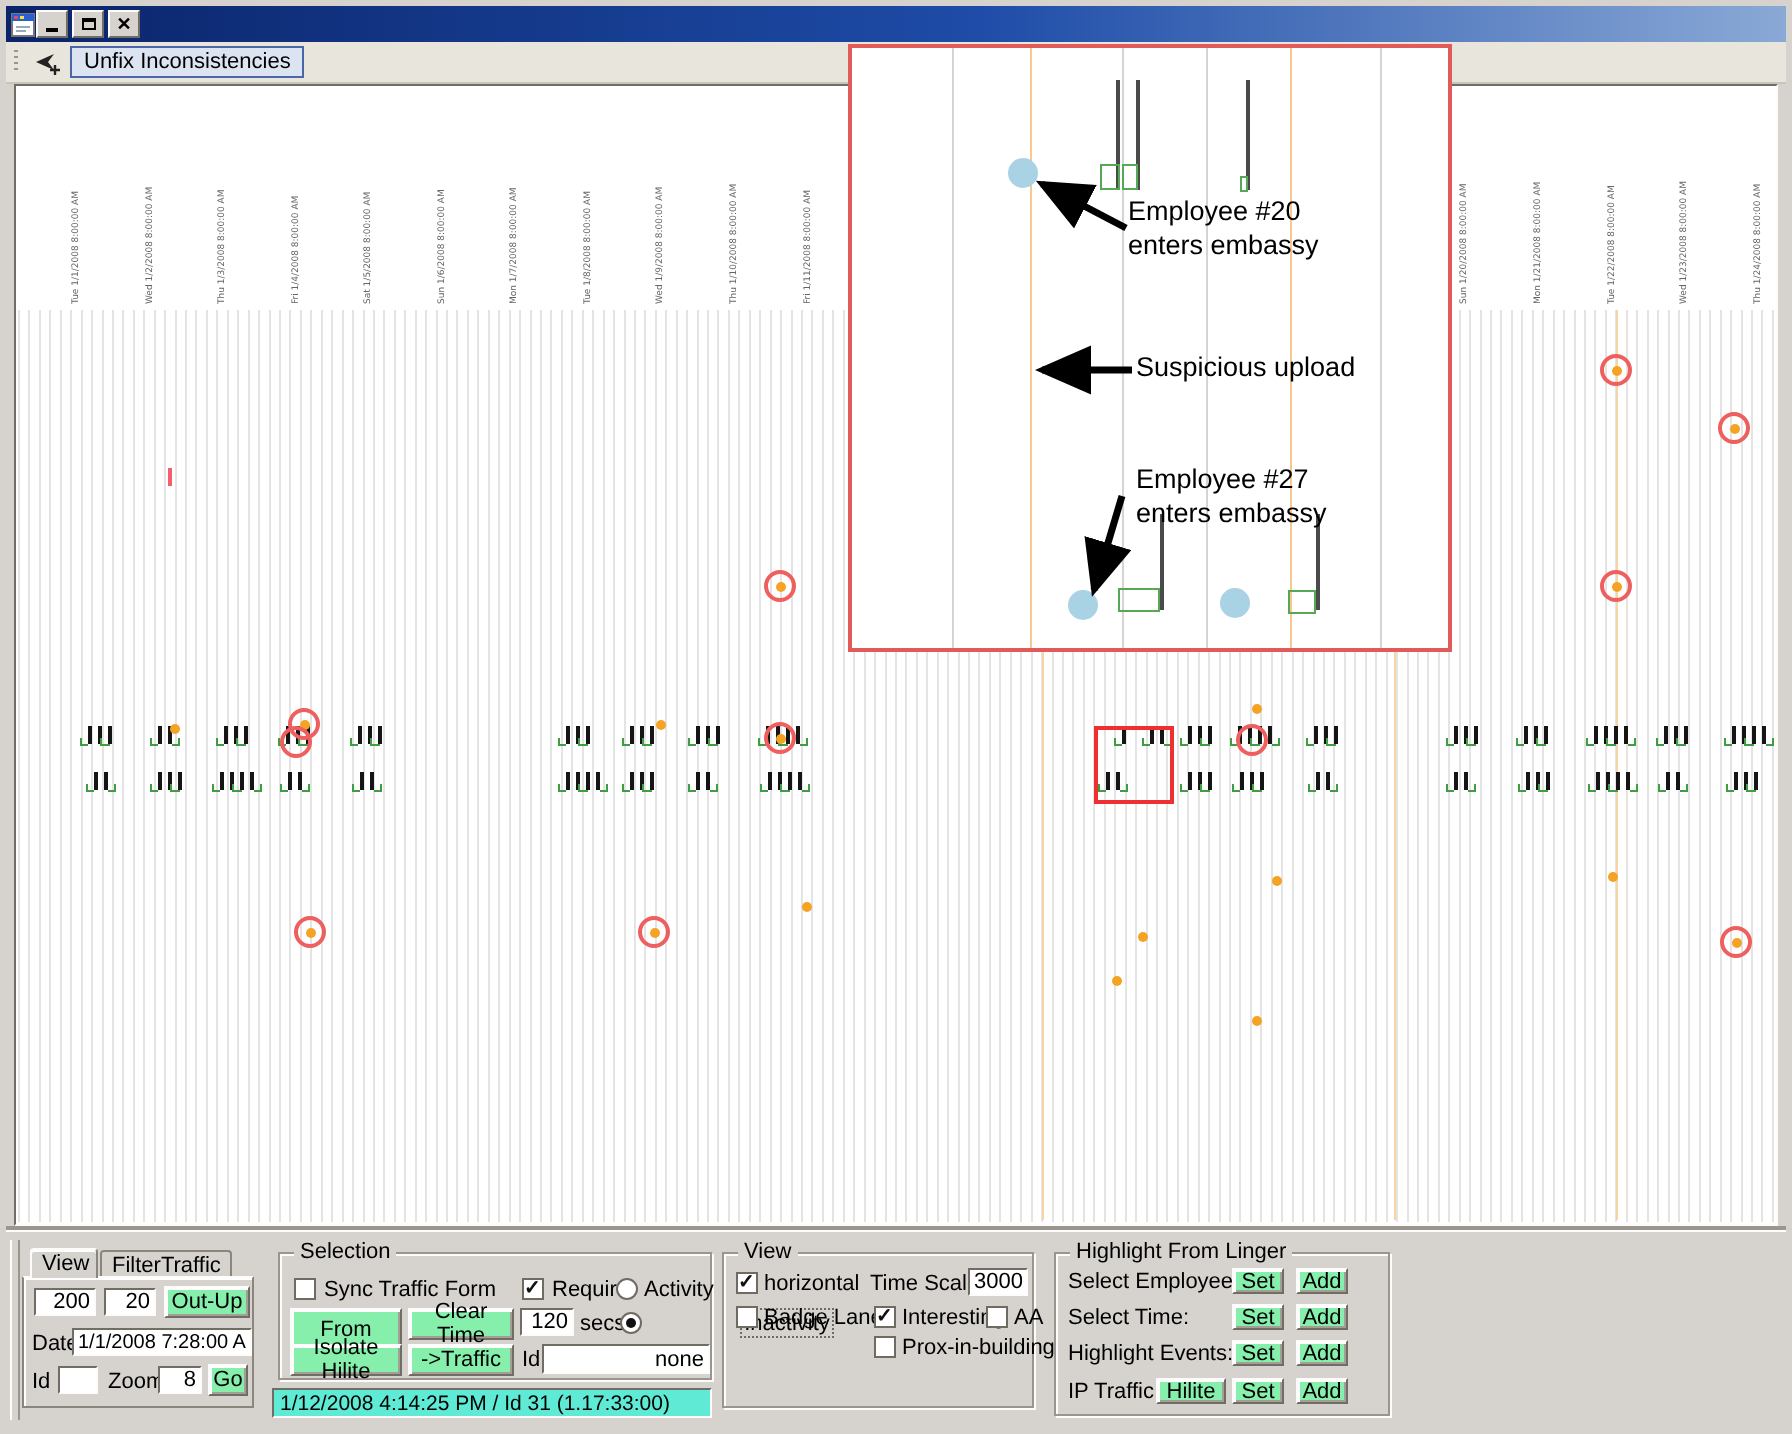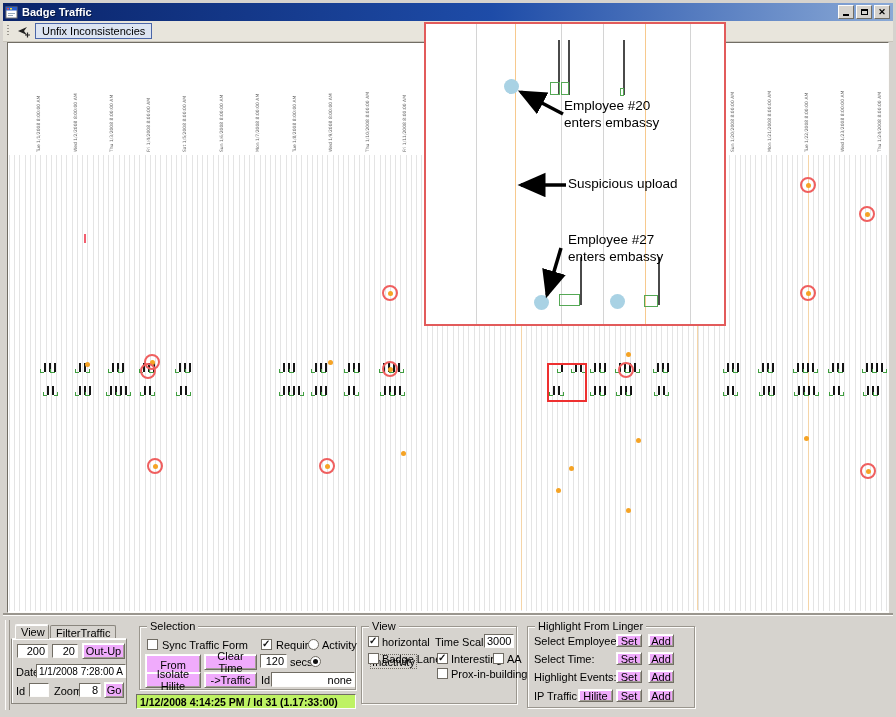--- a/index.html
+++ b/index.html
@@ -57,53 +57,52 @@
     border-left:1px solid #fdfcfa;border-right:1px solid #9a968e;}
   .lbl{position:absolute;white-space:nowrap;font-size:11px;}
   .tab{position:absolute;background:#d6d3ce;border:1px solid #8a867e;border-bottom:none;
     border-radius:2px 2px 0 0;font-size:11px;padding:1px 5px 0 5px;box-sizing:border-box;}
   .tab.active{z-index:2;border-top-color:#fdfcfa;border-left-color:#fdfcfa;box-shadow:inset 0 1px 0 #fff;}
   .tabbody{position:absolute;border:1px solid #8a867e;border-top-color:#fdfcfa;
     box-shadow:inset 1px 1px 0 #fff;box-sizing:border-box;}
   .grp{position:absolute;border:1px solid #9a968e;box-shadow:inset 1px 1px 0 #fdfcfa,1px 1px 0 #fdfcfa;
     box-sizing:border-box;}
   .gtitle{position:absolute;top:-7px;left:7px;background:#d6d3ce;padding:0 3px;font-size:11px;white-space:nowrap;}
-  .b3{position:absolute;background:#f0abfc;border:1px solid #716d64;border-top-color:#fdfcfa;
+  .b3{position:absolute;background:#86efac;border:1px solid #716d64;border-top-color:#fdfcfa;
     border-left-color:#fdfcfa;box-shadow:inset 1px 1px 0 #fff,inset -1px -1px 0 #a39f96;
     font-family:inherit;font-size:11px;text-align:center;padding:0;display:flex;
     align-items:center;justify-content:center;box-sizing:border-box;cursor:default;}
   .tx{position:absolute;background:#fff;border:1px solid #716d64;border-bottom-color:#fdfcfa;
     border-right-color:#fdfcfa;font-family:inherit;font-size:11px;padding:0 2px;margin:0;
     box-sizing:border-box;}
   .tx.r{text-align:right;}
   .cb,.radio{position:absolute;width:11px;height:11px;background:#fff;border:1px solid #6f6b63;
     box-sizing:border-box;}
   .radio{border-radius:50%;}
   .cb.checked::after{content:"\2713";position:absolute;left:0px;top:-2px;font-size:10px;font-weight:bold;color:#111;}
   .radio.checked::after{content:"";position:absolute;left:2px;top:2px;width:5px;height:5px;
     border-radius:50%;background:#111;}
   .focusbox{position:absolute;border:1px dotted #6f6b63;display:flex;align-items:center;
     justify-content:center;font-size:11px;box-sizing:border-box;margin-left:47px;}
   .status{position:absolute;border:1px solid #716d64;border-bottom-color:#fdfcfa;
     border-right-color:#fdfcfa;display:flex;align-items:center;font-size:10.5px;
-    padding:0 3px;white-space:nowrap;box-sizing:border-box;background:#bef264;font-weight:bold;}
+    padding:0 3px;white-space:nowrap;box-sizing:border-box;background:#5eead4;}
 </style>
 </head>
 <body>
 
 <div class="titlebar">
   <svg width="13" height="13">
     <rect x="1" y="1" width="11" height="11" fill="#fff" stroke="#777"></rect>
     <rect x="1" y="1" width="11" height="3.5" fill="#2b5fce"></rect>
     <rect x="2" y="2" width="2" height="1.5" fill="#e05050"></rect>
     <rect x="5" y="2" width="2" height="1.5" fill="#f0e040"></rect>
     <rect x="3" y="7" width="7" height="1" fill="#9ab"></rect>
     <rect x="3" y="9" width="5" height="1" fill="#9ab"></rect>
   </svg>
-  <span class="apptitle">Badge Traffic</span>
   <span class="capbtns">
     <span class="capbtn">
         <span class="glyph-min"></span>
       </span>
     <span class="capbtn">
         <span class="glyph-max"></span>
       </span>
     <span class="capbtn">
         <span>✕</span>
       </span>

